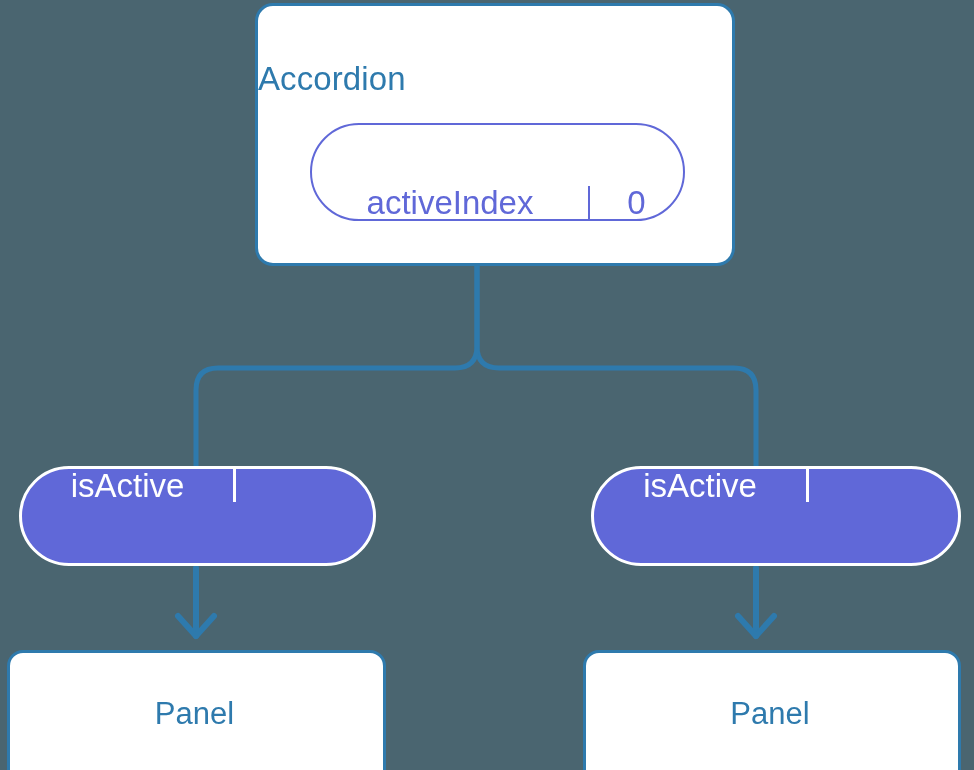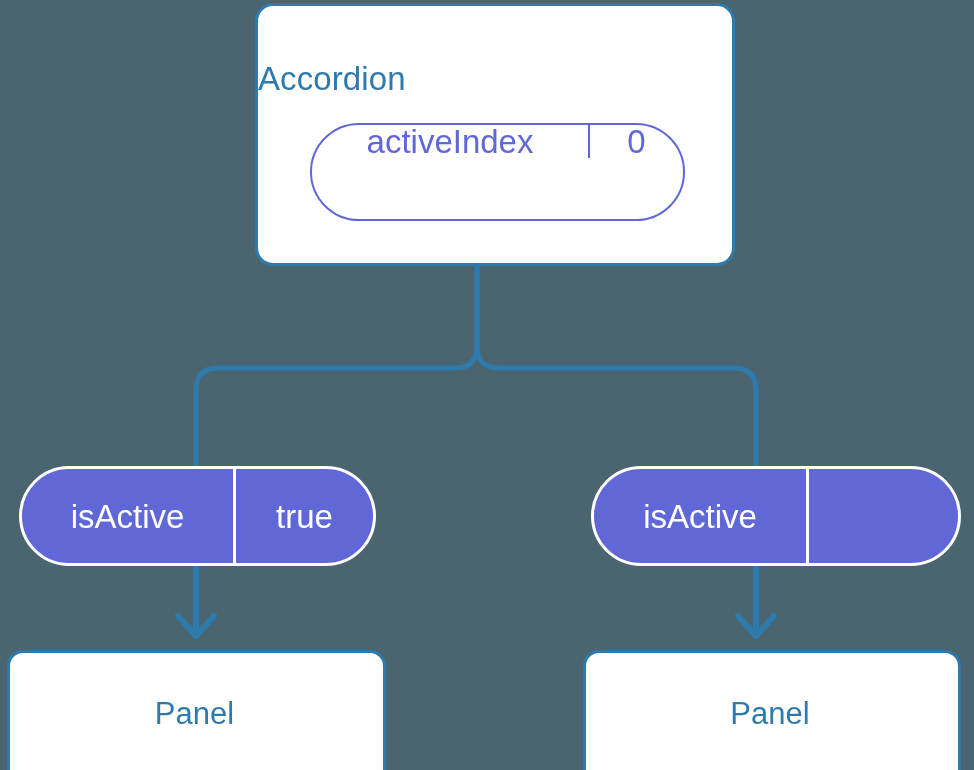--- a/index.html
+++ b/index.html
@@ -58,21 +58,21 @@
   #accordion-state {
     position: absolute;
     left: 52px;
     top: 117px;
     width: 375px;
     height: 98px;
     border: 2px solid #6068d8;
     border-radius: 49px;
     box-sizing: border-box;
     display: flex;
-    align-items: flex-start;
+    align-items: flex-end;
     background: transparent;
   }
   #accordion-state .pill-key,
   #accordion-state .pill-val {
     display: flex;
     align-items: center;
     justify-content: center;
     color: #6068d8;
     font-size: 33px;
     line-height: 1;
@@ -88,20 +88,21 @@
   
   .state-pill {
     position: absolute;
     height: 100px;
     background: #6068d8;
     border: 3px solid #ffffff;
     border-radius: 50px;
     box-sizing: border-box;
     display: flex;
     align-items: stretch;
+    flex-direction: column;
   }
   .state-pill .pill-key,
   .state-pill .pill-val {
     display: flex;
     align-items: center;
     justify-content: center;
     color: #ffffff;
     font-size: 33px;
     line-height: 1;
   }
@@ -177,21 +178,20 @@
     <div class="card-title">Accordion</div>
 
     <div id="accordion-state">
       <div class="pill-key">activeIndex</div>
       <div class="pill-val">0</div>
     </div>
   </div>
 
   <div class="state-pill" id="pill-left">
     <div class="pill-key">isActive</div>
-    <div class="pill-val">true</div>
   </div>
 
   <div class="state-pill" id="pill-right">
     <div class="pill-key">isActive</div>
   </div>
 
   <div class="panel-card" id="panel-left">
     <div class="panel-label">Panel</div>
   </div>
 

